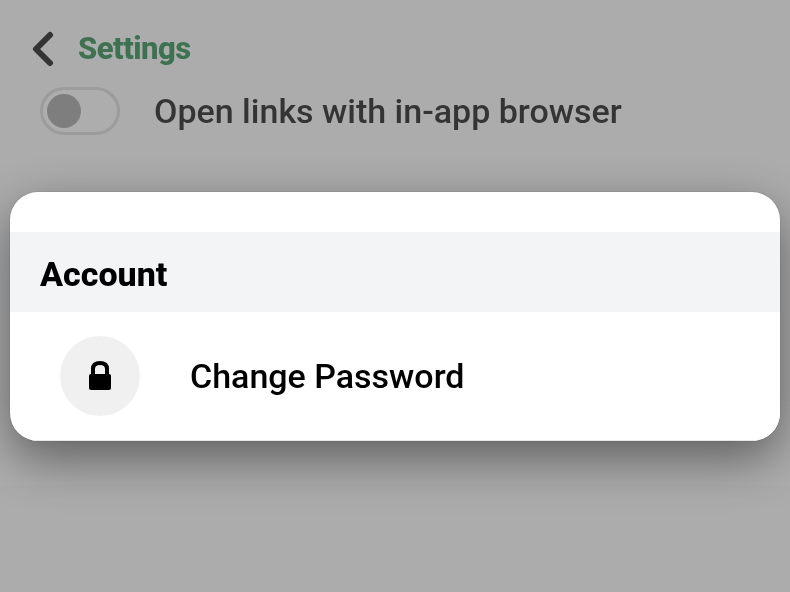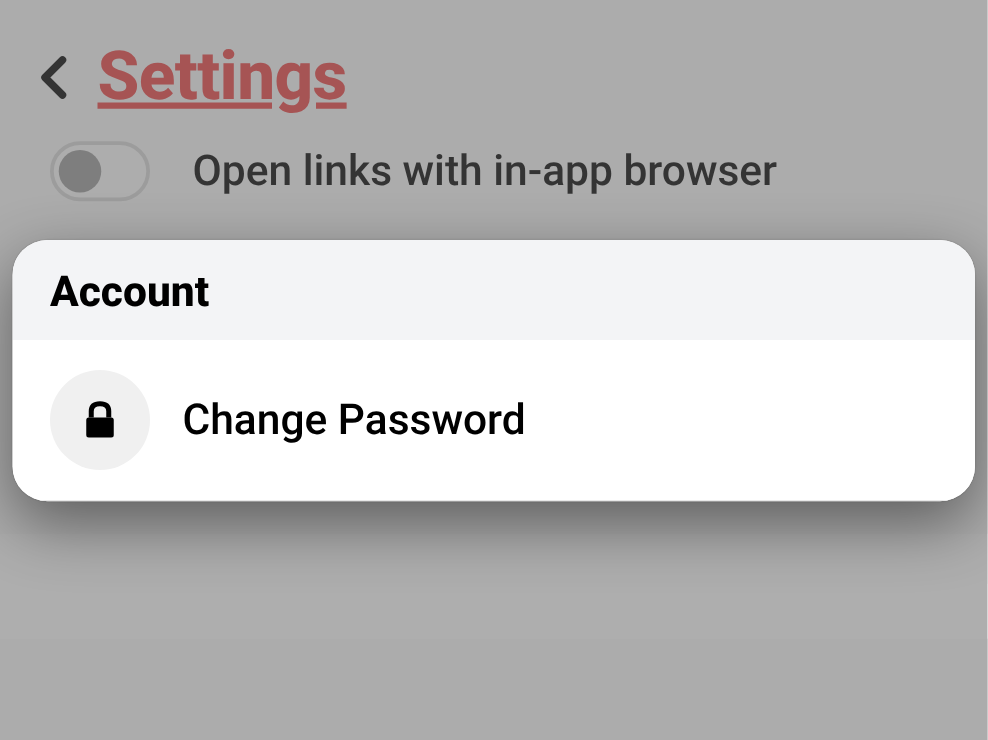--- a/index.html
+++ b/index.html
@@ -26,25 +26,24 @@
       align-items: center;
       padding: 30px 30px 20px 30px;
       gap: 24px;
     }
     .back-icon {
       display: flex;
       align-items: center;
       justify-content: center;
     }
     .header-title {
-      font-size: 54px;
+      font-size: 31px;
       font-weight: 800;
-      color: #ef4444;
+      color: #15803d;
       letter-spacing: -0.5px;
-      text-decoration: underline;
     }
     .row-toggle {
       display: flex;
       align-items: center;
       padding: 0 40px 28px 40px;
       gap: 34px;
     }
     .toggle {
       width: 80px;
       height: 48px;
@@ -66,33 +65,35 @@
       font-size: 34px;
       font-weight: 500;
       color: #000;
     }
     .section {
       background: #fff;
     }
     .section-header {
       background: #f3f4f6;
       padding: 24px 36px 20px 36px;
+      margin-top: 40px;
     }
     .section-title {
       font-size: 34px;
       font-weight: 800;
       color: #000;
     }
     .list-item {
       display: flex;
       align-items: center;
       padding: 22px 36px;
-      gap: 26px;
+      gap: 50px;
       border-bottom: 1px solid #eee;
       background: #fff;
+      margin-left: 20px;
     }
     .list-item:last-child {
       border-bottom: none;
     }
     .icon-circle {
       width: 80px;
       height: 80px;
       border-radius: 50%;
       background: #f0f0f0;
       display: flex;

